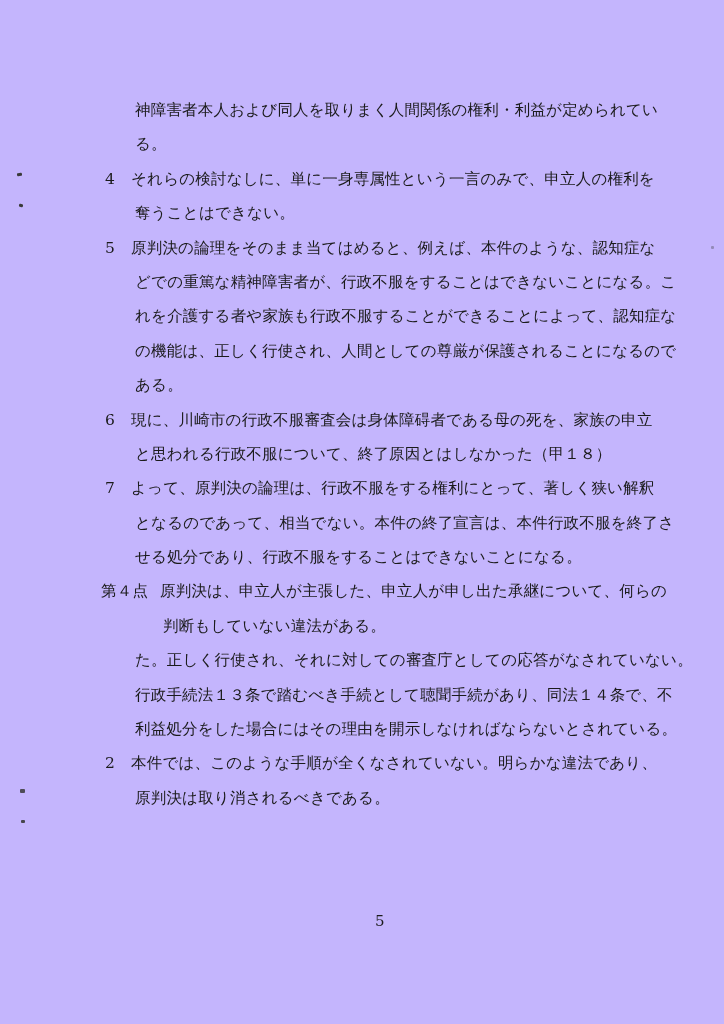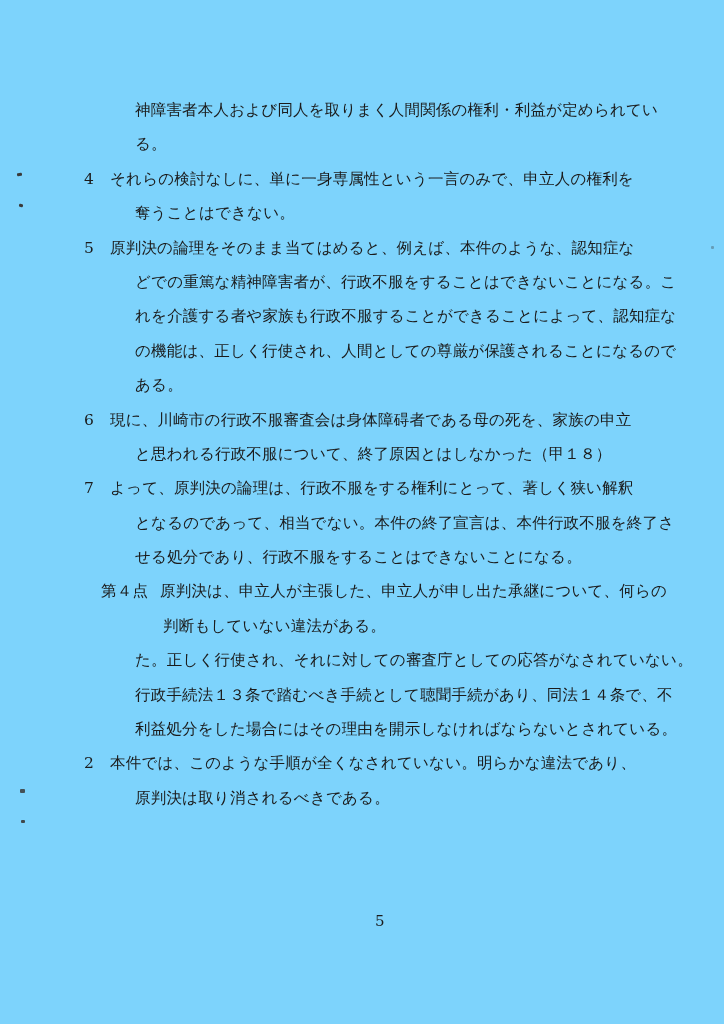--- a/index.html
+++ b/index.html
@@ -1,39 +1,39 @@
 <!DOCTYPE html>
 <html><head>
 <meta charset="utf-8">
 <style>
   html, body { margin: 0; padding: 0; background: #e8e8e8; }
   .page {
     position: relative;
     width: 724px;
     height: 1024px;
-    background: #7dd3fc;
+    background: #c4b5fd;
     overflow: hidden;
     font-family: "DejaVu Serif", "Liberation Serif", serif;
     color: #1b1b1b;
   }
   .textblock {
     position: absolute;
     top: 93px;
     left: 0;
     width: 724px;
   }
   .line {
     height: 34.4px;
     line-height: 34.4px;
     font-size: 15.5px;
     white-space: pre;
     letter-spacing: 0.2px;
   }
   .indent-body { padding-left: 135px; }
-  .indent-num  { padding-left: 84px; }
+  .indent-num  { padding-left: 105px; }
   .indent-num .num { display: inline-block; width: 26px; }
   .indent-heading { padding-left: 101px; }
   .indent-heading .num { display: inline-block; width: 59px; }
   .indent-heading-cont { padding-left: 163px; }
   .pagenum {
     position: absolute;
     top: 912px;
     left: 375px;
     font-size: 15px;
     line-height: 18px;

